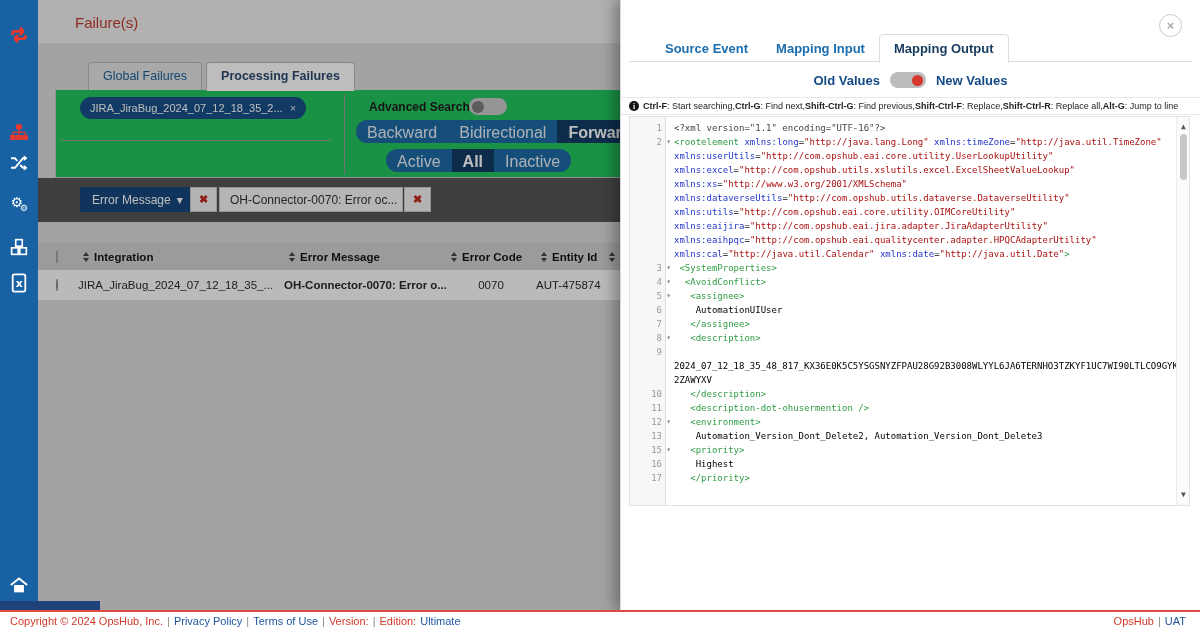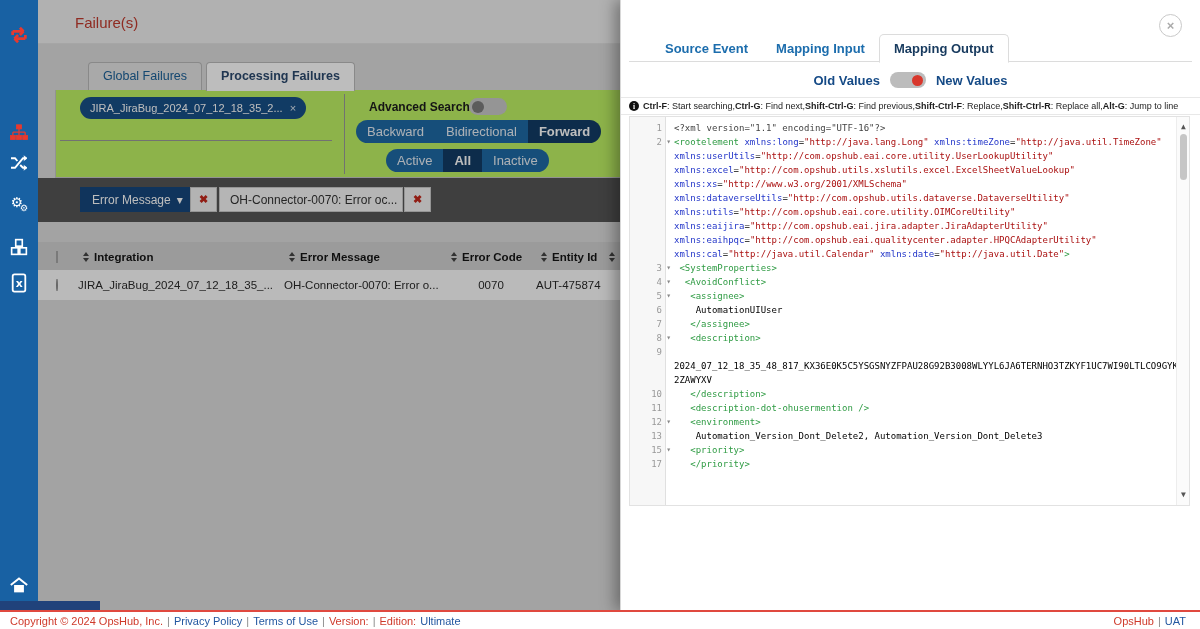--- a/index.html
+++ b/index.html
@@ -15,32 +15,32 @@
   .navy-strip { position:absolute; left:0; top:601px; width:100px; height:9px; background:#20427b; z-index:31; }
   
   .backdrop { position:absolute; left:38px; top:0; width:582px; height:610px; background:rgba(0,0,0,0.26); z-index:20; pointer-events:none; }
   
   .main { position:absolute; left:38px; top:0; width:582px; height:610px; background:#dcdcdc; z-index:10; }
   .main-top { position:absolute; left:0; top:0; width:582px; height:44px; background:#efefef; border-bottom:1px solid rgba(0,0,0,0.06); }
   .page-title { position:absolute; left:37px; top:14px; font-size:15px; color:#c13b2e; }
   .m-tabs { position:absolute; left:50px; top:62px; height:29px; display:flex; }
   .m-tab { height:29px; padding:6px 14px 0 14px; font-size:12.5px; border:1px solid #b9b9b9; border-bottom:none; border-radius:4px 4px 0 0; background:#e4e4e4; color:#1b6098; margin-right:4px; cursor:pointer; white-space:nowrap; }
   .m-tab.active { background:#ffffff; color:#2c4a6e; font-weight:bold; position:relative; z-index:2; }
-  .card { position:absolute; left:17px; top:90px; width:669px; height:88px; background:#bef264; border:1px solid #c5c5c5; border-top:none; }
+  .card { position:absolute; left:17px; top:90px; width:669px; height:88px; background:#22c55e; border:1px solid #c5c5c5; border-top:none; }
   .int-chip { position:absolute; left:24px; top:7px; height:22px; background:#185087; color:#fff; border-radius:11px; font-size:11px; display:flex; align-items:center; padding:0 10px; gap:7px; cursor:pointer; white-space:nowrap; }
   .int-chip .x { font-size:11px; color:#d8e4f0; cursor:pointer; }
   .card-hr { position:absolute; left:4px; top:50px; width:272px; border-top:1px solid #9a9a9a; }
   .vdiv { position:absolute; left:288px; top:4px; width:1px; height:80px; background:#9a9a9a; }
   .as-label { position:absolute; left:313px; top:10px; font-size:12px; font-weight:bold; color:#1d1d1d; }
   .as-toggle { position:absolute; left:413px; top:8px; width:38px; height:17px; border-radius:9px; background:#c9c9c9; cursor:pointer; }
   .as-toggle .knob { position:absolute; left:3px; top:2.5px; width:12px; height:12px; border-radius:50%; background:#7c7c7c; }
   .btn-group { position:absolute; display:flex; border-radius:13px; overflow:hidden; }
   .bg-dir { left:300px; top:30px; }
   .bg-state { left:330px; top:59px; }
-  .grp-btn { height:23px; padding:4px 11px 0 11px; font-size:13px; color:#e8eef5; background:#1e6aa5; cursor:pointer; white-space:nowrap; }
+  .grp-btn { height:23px; padding:4px 11px 0 11px; font-size:16px; color:#e8eef5; background:#1e6aa5; cursor:pointer; white-space:nowrap; }
   .grp-btn.sel { background:#123c66; font-weight:bold; color:#ffffff; }
   .chips-band { position:absolute; left:0; top:178px; width:582px; height:44px; background:#555555; }
   .filter-chip-field { position:absolute; left:42px; top:9px; height:25px; background:#16477c; color:#fff; font-size:12px; display:flex; align-items:center; padding:0 12px; gap:6px; cursor:pointer; white-space:nowrap; }
   .xbox { position:absolute; top:9px; width:27px; height:25px; background:#f2f2f2; border:1px solid #c9c9c9; display:flex; align-items:center; justify-content:center; color:#c4281c; font-size:11px; font-weight:bold; cursor:pointer; }
   .filter-chip-val { position:absolute; left:181px; top:9px; width:184px; height:25px; background:#f5f5f5; border:1px solid #c9c9c9; color:#333; font-size:12px; display:flex; align-items:center; padding:0 10px; white-space:nowrap; overflow:hidden; }
   
   .tbl-head { position:absolute; left:0; top:242px; width:582px; height:30px; background:#d2d2d2; display:flex; align-items:center; font-size:11.5px; font-weight:bold; color:#151515; }
   .tbl-row  { position:absolute; left:0; top:270px; width:582px; height:30px; background:#fbfbfb; display:flex; align-items:center; font-size:11.5px; color:#2a2a2a; cursor:pointer; }
   .cell { white-space:nowrap; overflow:hidden; }
   .sortw { width:16px; display:flex; justify-content:center; cursor:pointer; }
@@ -228,21 +228,21 @@
           <span class="sort">
             <i class="up"></i>
             <i class="dn"></i>
           </span>
         </span>
       </div>
     <div id="tblRows">
         <div class="tbl-row">
           <span class="cell" style="width: 40px;"><span class="radio"></span></span>
           <span class="cell" style="width: 206px;">JIRA_JiraBug_2024_07_12_18_35_...</span>
-          <span class="cell" style="width: 162px;">OH-Connector-0070: Error o...</span>
+          <span class="cell" style="width: 162px; font-weight: bold;">OH-Connector-0070: Error o...</span>
           <span class="cell" style="width: 90px; text-align: center;">0070</span>
           <span class="cell" style="width: 68px;">AUT-475874</span>
         </div>
       </div>
   </div>
 
   <div class="backdrop"></div>
 
   <div class="panel">
     <div class="close-btn">
@@ -367,20 +367,26 @@
               <div class="crow"><span class="tk-p">    Automation_Version_Dont_Delete2, Automation_Version_Dont_Delete3</span></div>
             </div>
           </div>
           <div class="code-line">
             <div class="lnum">15<span class="fold">▾</span></div>
             <div class="rows">
               <div class="crow"><span class="tk-p">   </span><span class="tk-t">&lt;priority&gt;</span></div>
             </div>
           </div>
           <div class="code-line">
+            <div class="lnum">16</div>
+            <div class="rows">
+              <div class="crow"><span class="tk-p">    Highest</span></div>
+            </div>
+          </div>
+          <div class="code-line">
             <div class="lnum">17</div>
             <div class="rows">
               <div class="crow"><span class="tk-p">   </span><span class="tk-t">&lt;/priority&gt;</span></div>
             </div>
           </div>
         </div>
       <div class="vscroll">
         <div class="vs-up">▲</div>
         <div class="vs-thumb"></div>
         <div class="vs-dn">▼</div>

